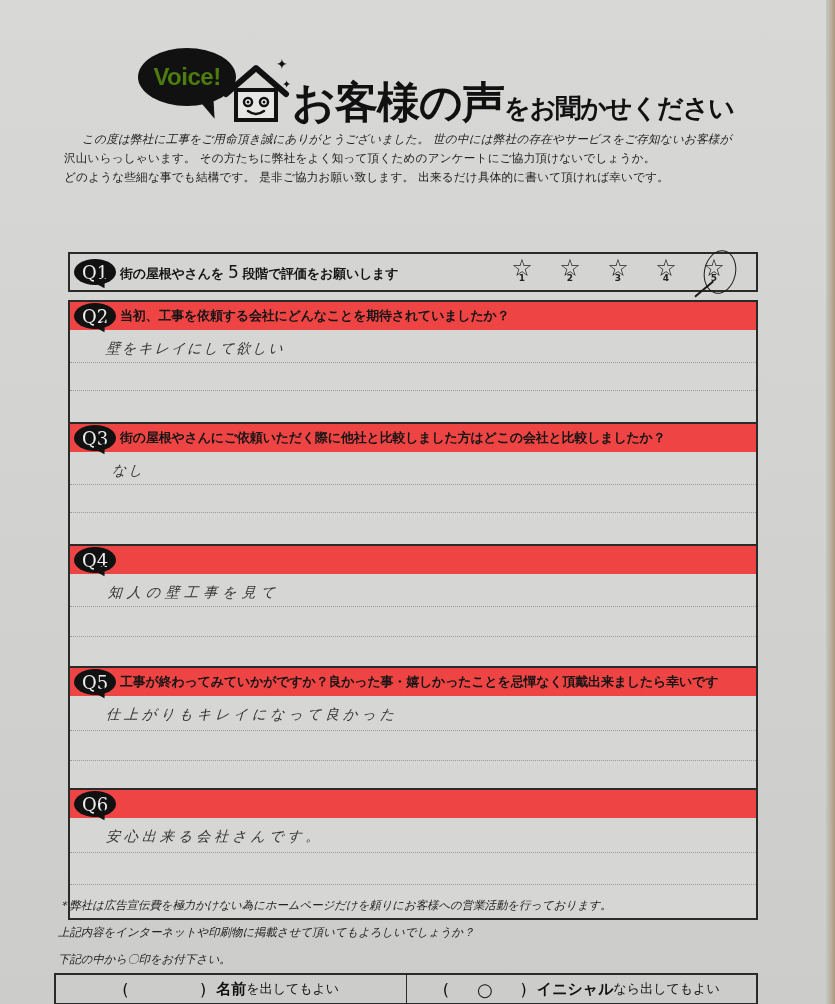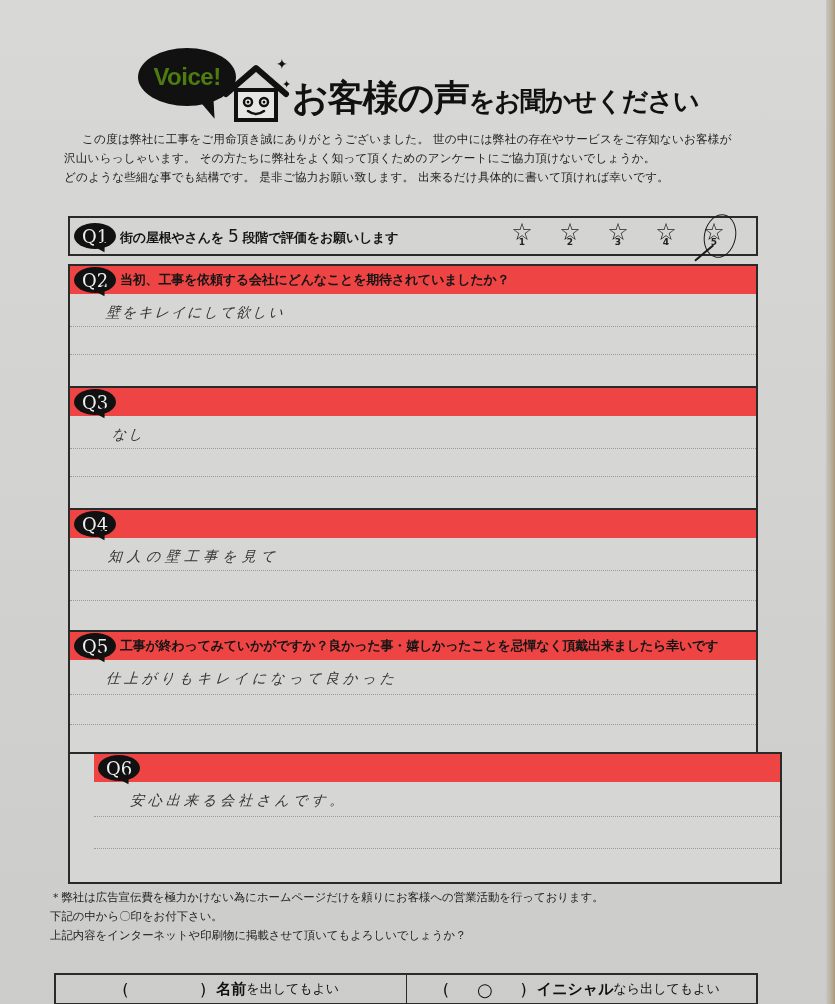--- a/index.html
+++ b/index.html
@@ -31,33 +31,33 @@
   .voice-text {
     color: #4d7c0f; font-family: "Liberation Sans", sans-serif;
     font-weight: bold; font-size: 24px; letter-spacing: -0.5px;
   }
   .house-icon { position: absolute; left: 222px; top: 64px; width: 70px; height: 60px; }
   .sparkle { position: absolute; font-size: 14px; color: #111; }
   .title {
     position: absolute; left: 292px; top: 74px; white-space: nowrap;
     font-weight: bold; color: #111;
   }
-  .title .big { font-size: 36px; letter-spacing: -1px; }
+  .title .big { font-size: 43px; letter-spacing: -1px; }
   .title .small { font-size: 26px; letter-spacing: -1px; }
   
   .intro {
     position: absolute; left: 64px; top: 130px; width: 720px;
     font-size: 11.6px; line-height: 19px; color: #222; letter-spacing: 0.2px;
   }
   .intro p { margin: 0; white-space: nowrap; }
-  .intro .indent { padding-left: 18px; }
+  .intro .indent { padding-left: 18px; font-style: italic; }
   
   .qbox {
     position: absolute; left: 68px; width: 686px;
-    border: 2px solid #2a2a2a; background: #d6d6d4;
+    border: 2px solid #2a2a2a; background: #d6d6d4; margin-top: 36px;
   }
   .qhead {
     height: 28px; background: #ef4444; display: flex; align-items: center;
     position: relative;
   }
   .qbadge {
     position: relative; width: 42px; height: 26px; margin-left: 4px; margin-right: 4px;
     background: #111; border-radius: 50%; color: #eee;
     font-family: "DejaVu Serif", "Liberation Serif", serif; font-size: 18px;
     display: flex; align-items: center; justify-content: center; flex-shrink: 0;
@@ -93,26 +93,26 @@
     border: 1.5px solid #1a1a1a; border-radius: 50%; transform: rotate(12deg);
   }
   .circle-tail {
     position: absolute; left: 622px; top: 34px; width: 24px; height: 1.5px;
     background: #1a1a1a; transform: rotate(-40deg);
   }
   .q2 { top: 264px; height: 120px; }
   .q3 { top: 386px; height: 120px; }
   .q4 { top: 508px; height: 120px; }
   .q5 { top: 630px; height: 120px; }
-  .q6 { top: 752px; height: 128px; padding-left: 24px; }
+  .q6 { top: 752px; height: 128px; }
   
   .notes {
     position: absolute; left: 50px; top: 888px; font-size: 11.4px; line-height: 19px; color: #222;
   }
-  .notes p { margin: 0; white-space: nowrap; }
+  .notes p { margin: 8px; white-space: nowrap; font-style: italic; }
   .consent {
     position: absolute; left: 54px; top: 973px; width: 700px; height: 40px;
     border: 2px solid #2a2a2a; border-bottom: none; display: flex;
   }
   .consent .cell {
     flex: 1; height: 28px; display: flex; align-items: center; justify-content: center;
     font-size: 13px; color: #111; border-bottom: 1.5px solid #2a2a2a;
   }
   .consent .cell + .cell { border-left: 1.5px solid #2a2a2a; }
   .paren { font-size: 16px; width: 84px; display: inline-flex; justify-content: space-between; align-items: center; margin-right: 10px; }
@@ -188,20 +188,21 @@
   <div class="answer-area">
     <span class="hand">壁をキレイにして欲しい</span>
     <div class="dotline" style="top:32px;"></div>
     <div class="dotline" style="top:60px;"></div>
   </div>
 </div>
 
 <div class="qbox q3">
   <div class="qhead">
     <div class="qbadge">Q3</div>
+    <span class="qtext">街の屋根やさんにご依頼いただく際に他社と比較しました方はどこの会社と比較しましたか？</span>
   </div>
   <div class="answer-area">
     <span class="hand" style="left:42px;">なし</span>
     <div class="dotline" style="top:32px;"></div>
     <div class="dotline" style="top:60px;"></div>
   </div>
 </div>
 
 <div class="qbox q4">
   <div class="qhead">
@@ -232,22 +233,22 @@
   </div>
   <div class="answer-area">
     <span class="hand" style="left:36px;letter-spacing:4px;">安心出来る会社さんです。</span>
     <div class="dotline" style="top:34px;"></div>
     <div class="dotline" style="top:66px;"></div>
   </div>
 </div>
 
 <div class="notes">
   <p>＊弊社は広告宣伝費を極力かけない為にホームページだけを頼りにお客様への営業活動を行っております。</p>
+  <p>上記内容をインターネットや印刷物に掲載させて頂いてもよろしいでしょうか？</p>
   <p>下記の中から〇印をお付下さい。</p>
-  <p>上記内容をインターネットや印刷物に掲載させて頂いてもよろしいでしょうか？</p>
 </div>
 
 <div class="consent">
   <div class="cell">
     <span class="paren">
         <span>(</span>
         <span class="mark"></span>
         <span>)</span>
       </span>
     <span class="opt-strong">名前</span>

